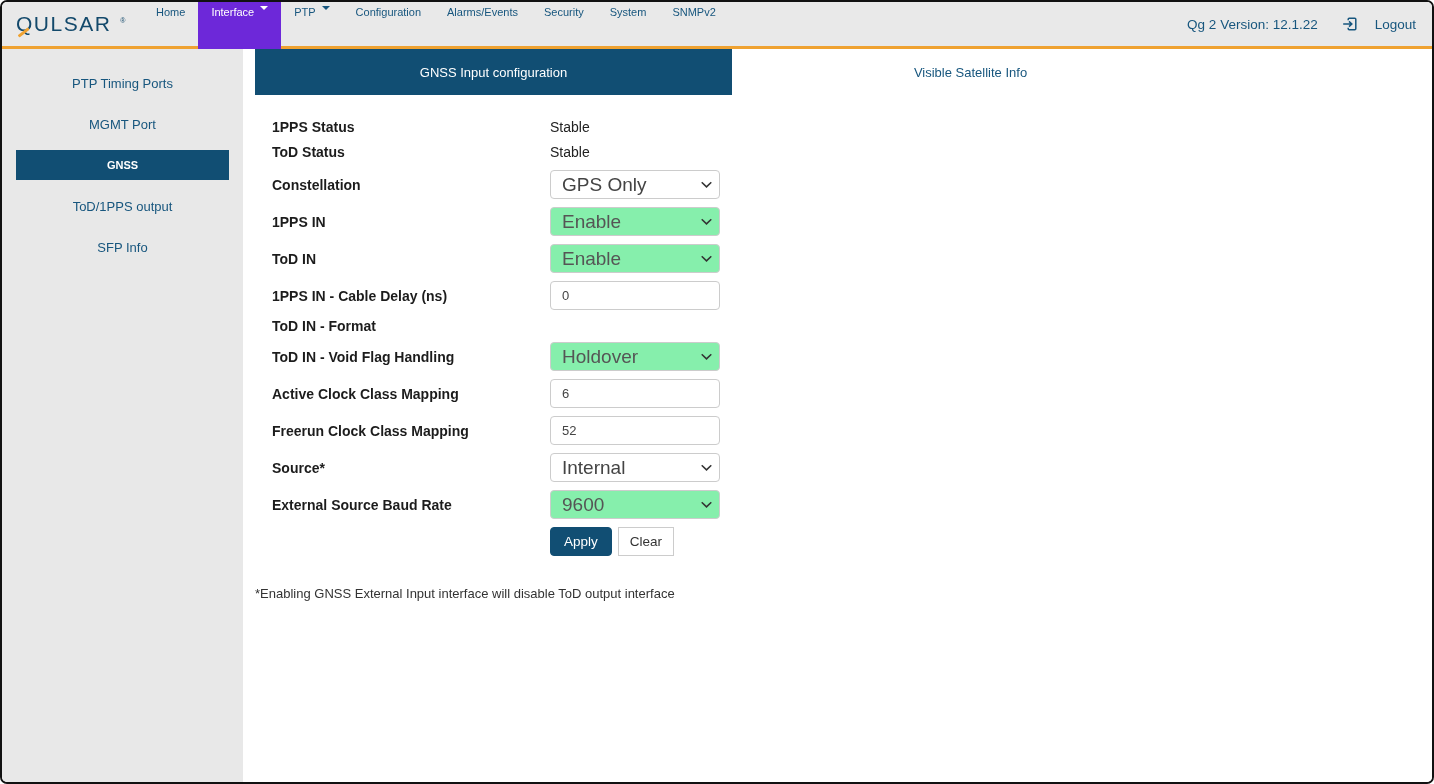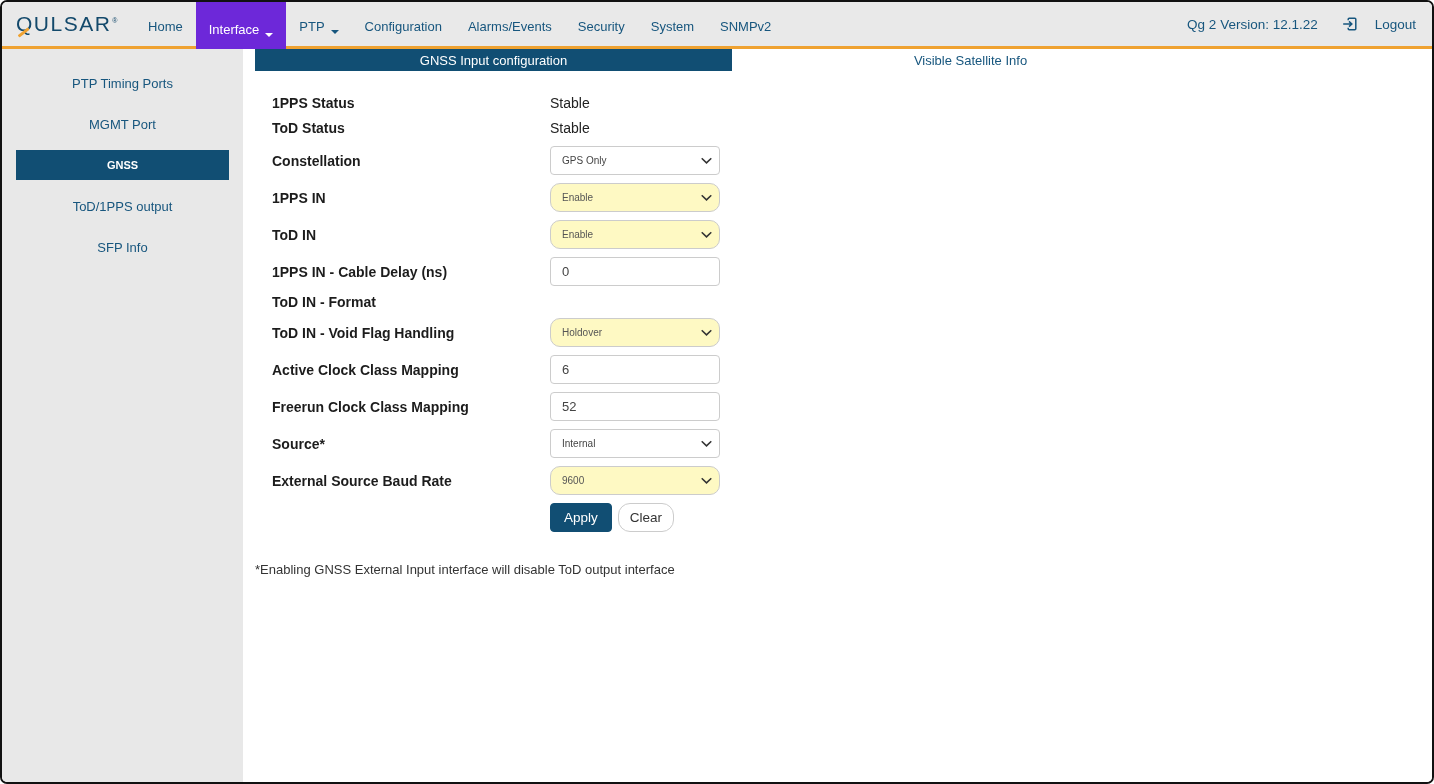--- a/index.html
+++ b/index.html
@@ -5,73 +5,73 @@
   * { box-sizing: border-box; margin: 0; padding: 0; }
   html,body { background:#fff; }
   body { font-family: "Liberation Sans", sans-serif; width:1434px; height:784px; }
   .screen { width:1434px; height:784px; border:2px solid #111; border-radius:7px; overflow:hidden;
             display:flex; flex-direction:column; background:#fff; }
 
   
   .navbar { height:47px; background:#E9E9E9; border-bottom:3px solid #EFA231;
             display:flex; align-items:stretch; flex-shrink:0; }
   .logo { position:relative; display:flex; align-items:center; padding:0 16px 0 14px;
-          color:#13496B; font-size:21px; letter-spacing:1.5px; font-weight:500; }
+          color:#13496B; font-size:21px; letter-spacing:1.5px; font-weight:500;gap:8px; }
   .logo-slash { position:absolute; left:15px; bottom:12px; width:13px; height:2.6px;
                 background:#EFA231; transform:rotate(-38deg); border-radius:1px; }
   .logo-reg { font-size:7px; vertical-align:top; margin-left:1px; margin-top:-8px; }
   .nav-items { display:flex; align-items:stretch; }
-  .nav-item { display:flex; align-items:flex-end; padding:12px 13px; color:#17567E;
-              font-size:13px; cursor:pointer; }
+  .nav-item { display:flex; align-items:flex-start; padding:4px 13px; color:#17567E;
+              font-size:11px; cursor:pointer; }
   .nav-item.active { background:#6d28d9; color:#fff; margin-bottom:-3px; }
   .caret { display:inline-block; width:0; height:0; margin-left:6px;
            border-left:4px solid transparent; border-right:4px solid transparent;
            border-top:4px solid currentColor; }
   .nav-right { margin-left:auto; display:flex; align-items:center; gap:24px; padding-right:16px; }
   .nav-version { color:#17567E; font-size:13.5px; }
   .logout { display:flex; align-items:center; gap:17px; color:#17567E; font-size:13.5px; cursor:pointer; }
 
   
   .body-row { flex:1; display:flex; min-height:0; }
   .sidebar { width:241px; background:#E8E8E8; flex-shrink:0; padding-top:14px; }
   .side-item { height:41px; display:flex; align-items:center; justify-content:center;
                color:#17567E; font-size:13px; cursor:pointer; }
   .side-item.active { background:#114E73; color:#fff; font-size:11px; font-weight:600;
                       height:30px; margin:5px 14px 6px 14px; }
   .main { flex:1; background:#fff; position:relative; }
 
   
   .tabs { display:flex; margin-left:12px; width:954px; }
-  .tab { width:477px; height:22px; display:flex; align-items:center; justify-content:center;
+  .tab { width:477px; height:46px; display:flex; align-items:center; justify-content:center;
          font-size:13px; color:#17567E; cursor:pointer; background:#fff; }
   .tab.active { background:#114E73; color:#fff; }
 
   
   .form-area { padding:19px 0 0 29px; }
   .form-row { display:flex; align-items:center; margin-bottom:8px; }
   .form-row.static { height:25px; margin-bottom:0; }
   .form-row.first-control { margin-top:6px; }
   .f-label { width:278px; font-size:14px; font-weight:700; color:#1C1C1C; flex-shrink:0; }
   .f-static { font-size:14px; color:#222; }
   .ctl { width:170px; height:29px; position:relative; }
   .ctl select { width:100%; height:100%; appearance:none; -webkit-appearance:none;
                 border:1px solid #CCCCCC; border-radius:4px; background:#fff; color:#444;
-                font-family:"Liberation Sans", sans-serif; font-size:10px; padding:0 24px 0 11px; }
-  .ctl select:disabled { background:#fef9c3; color:#555; opacity:1;border-radius:10px; }
+                font-family:"Liberation Sans", sans-serif; font-size:19px; padding:0 24px 0 11px; }
+  .ctl select:disabled { background:#86efac; color:#555; opacity:1; }
   .ctl .chev { position:absolute; right:8px; top:50%; transform:translateY(-50%);
                pointer-events:none; display:flex; }
   .ctl input { width:100%; height:100%; border:1px solid #CCCCCC; border-radius:4px;
                background:#fff; color:#444; font-family:"Liberation Sans", sans-serif;
                font-size:13px; padding:0 11px; }
   .btn-row { display:flex; gap:6px; }
   .btn-apply { height:29px; padding:0 13px; background:#114E73; color:#fff;
                border:1px solid #114E73; border-radius:4px; font-size:13.5px;
                font-family:"Liberation Sans", sans-serif; cursor:pointer;text-align:center; }
   .btn-clear { height:29px; padding:0 11px; background:#fff; color:#333;
-               border:1px solid #CCCCCC; border-radius:12px; font-size:13.5px;
+               border:1px solid #CCCCCC; border-radius:0; font-size:13.5px;
                font-family:"Liberation Sans", sans-serif; cursor:pointer; }
   .footnote { margin:30px 0 0 -17px; padding-left:0; font-size:13px; color:#333; }
 </style>
 </head>
 <body>
 
 <div class="screen">
 
   <div class="navbar">
     <div class="logo">

